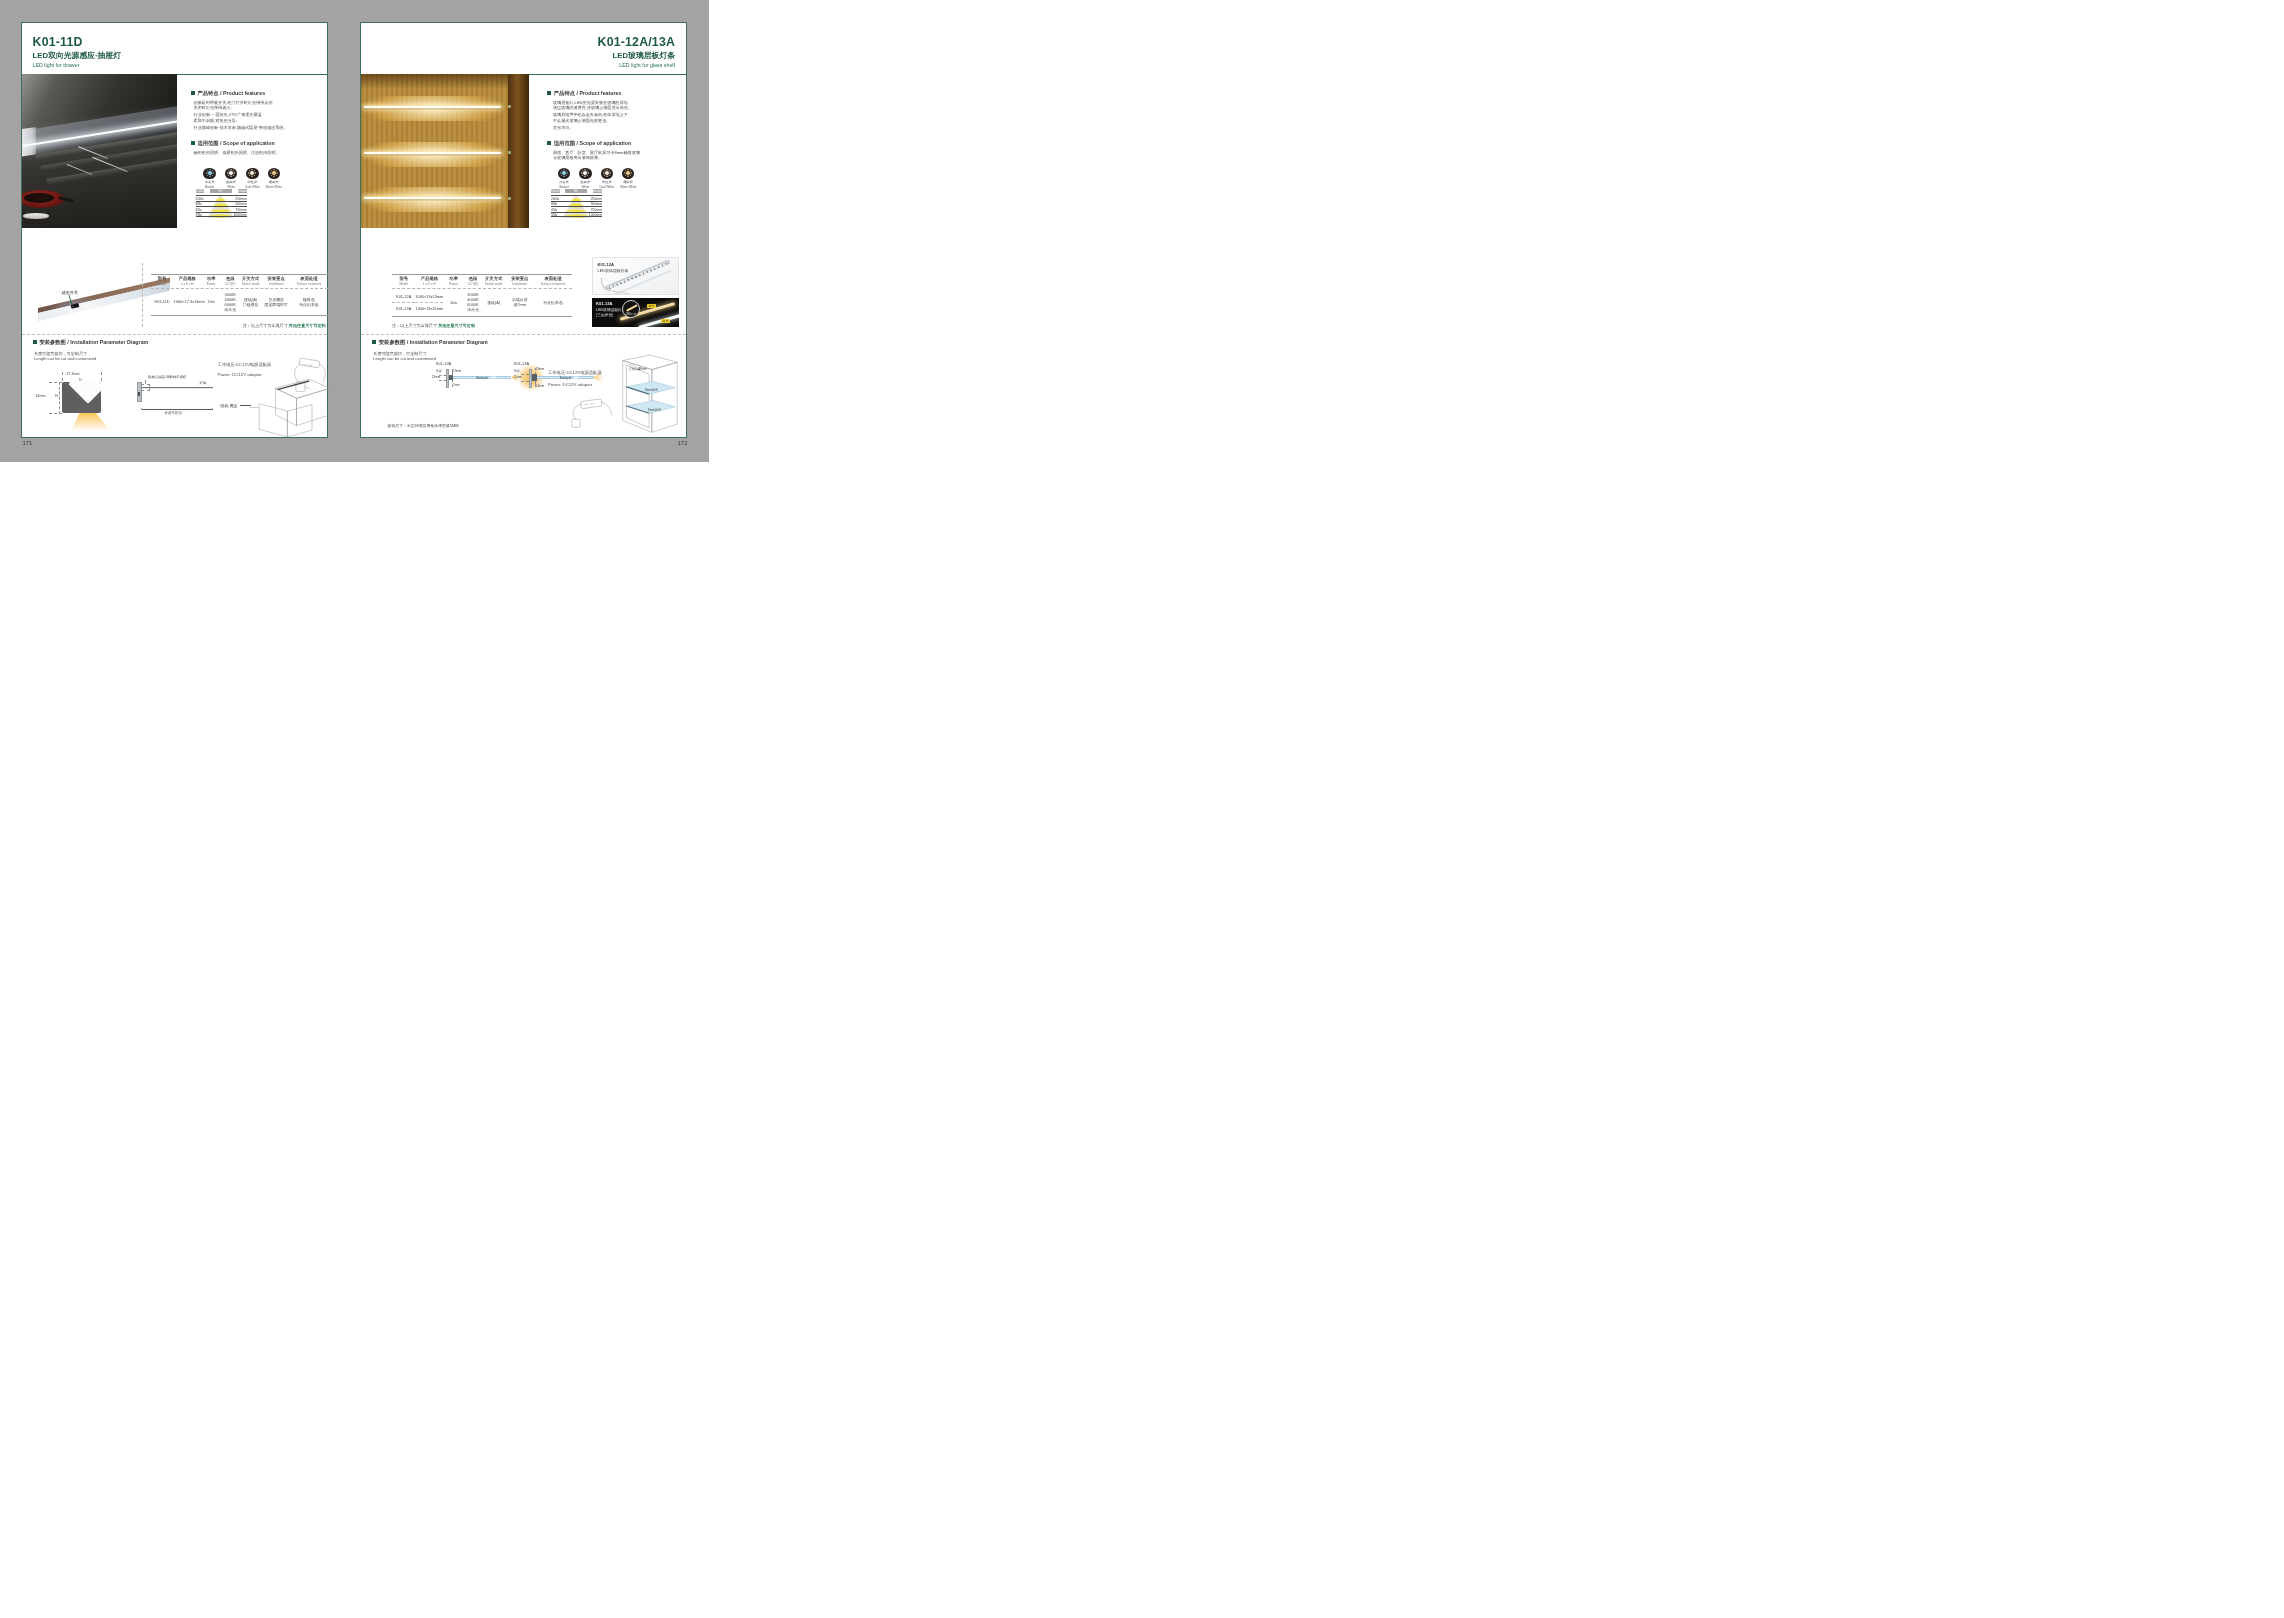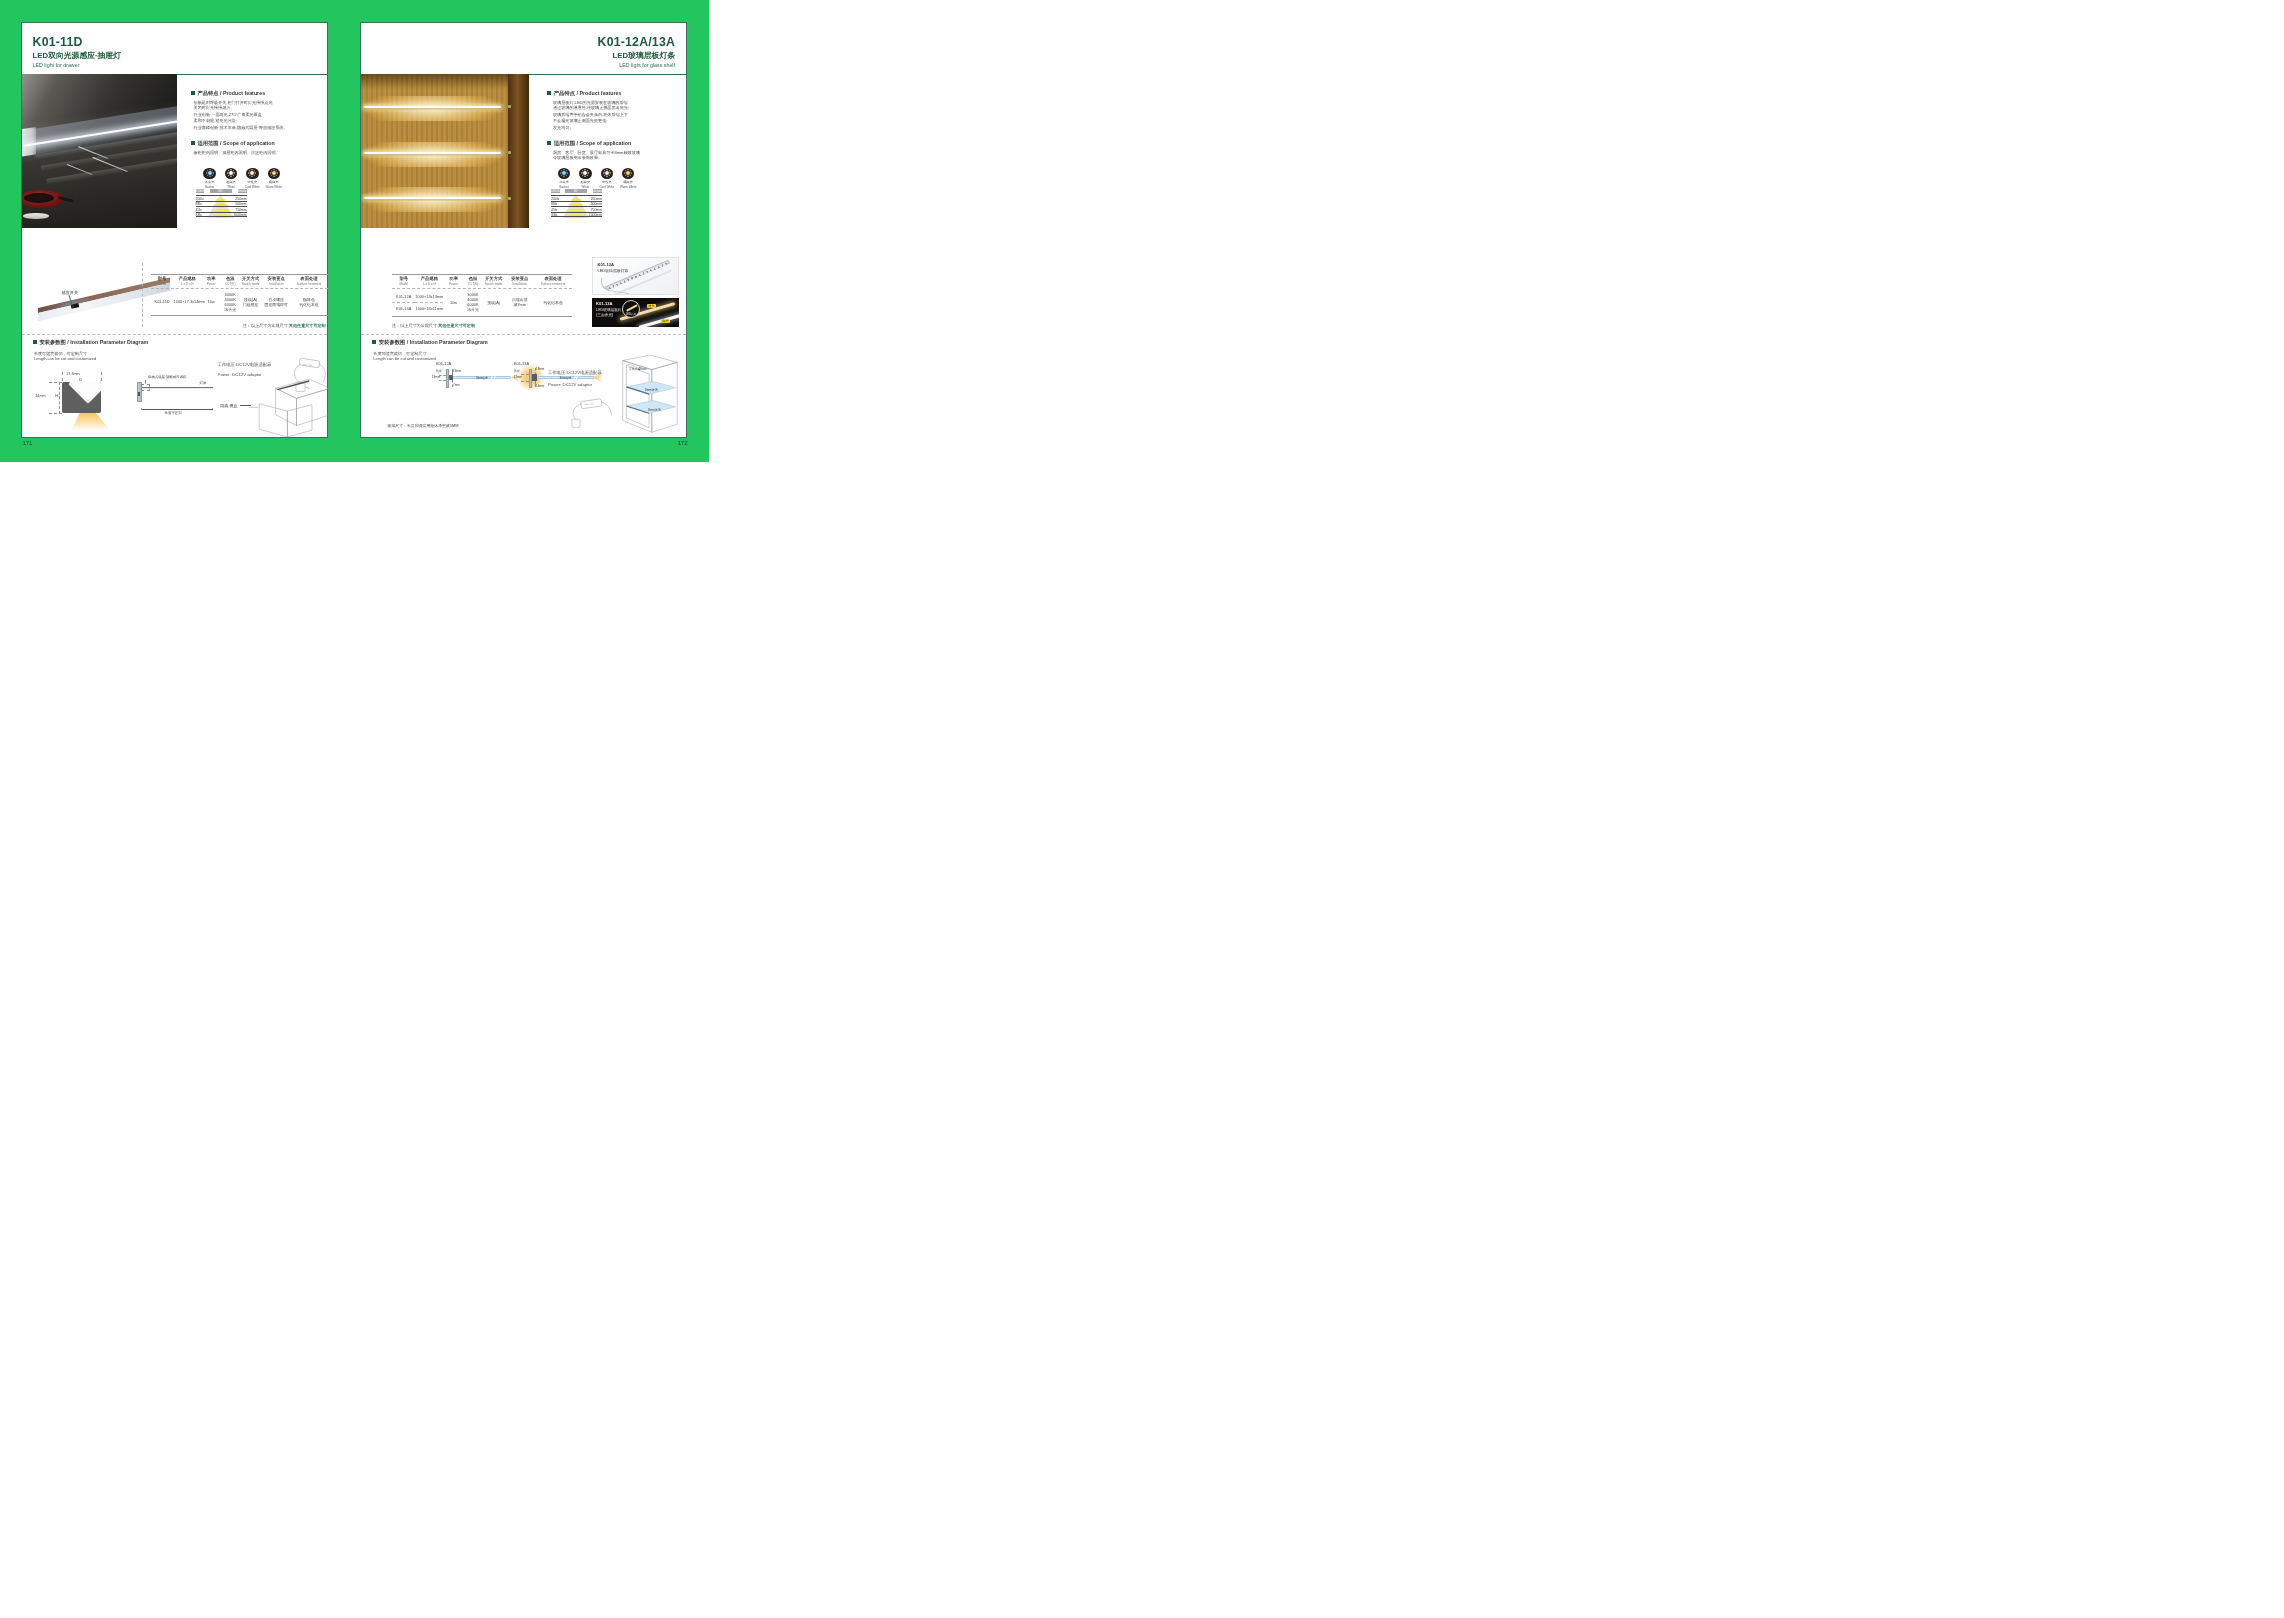--- a/index.html
+++ b/index.html
@@ -1,17 +1,17 @@
 <!DOCTYPE html>
 <html style="font-size:7.3px"><head>
 <meta charset="utf-8">
 <style>
   * { margin:0; padding:0; box-sizing:border-box; }
   body { background:#ffffff; font-family:"Liberation Sans","DejaVu Sans",sans-serif; }
-  .canvas { position:relative; width:709px; height:462px; background:#22c55e; overflow:hidden;padding-left:43px; }
+  .canvas { position:relative; width:709px; height:462px; background:#a3a3a3; overflow:hidden;padding-left:43px; }
   .page { position:absolute; top:21.5px; height:416px; background:#fff; border:0.5px solid #3c6f5f; }
   .page.pl { left:20.6px;  width:307px; }
   .page.pr { left:360px; width:327px; }
   .pnum { position:absolute; top:440px; font-size:6px; color:#3a3a3a; }
 
   
   .hd-model { font-size:12.3px; font-weight:bold; color:#1e5a41; letter-spacing:0.2px; }
   .hd-cn { font-size:7.8px; font-weight:bold; color:#1e5a41; margin-top:1.4px; }
   .hd-en { font-size:5.3px; color:#2e6e54; margin-top:0.9px; }
   .hd-rule { position:absolute; left:0; right:0; top:51px; border-top:0.5px solid #35685a; }

